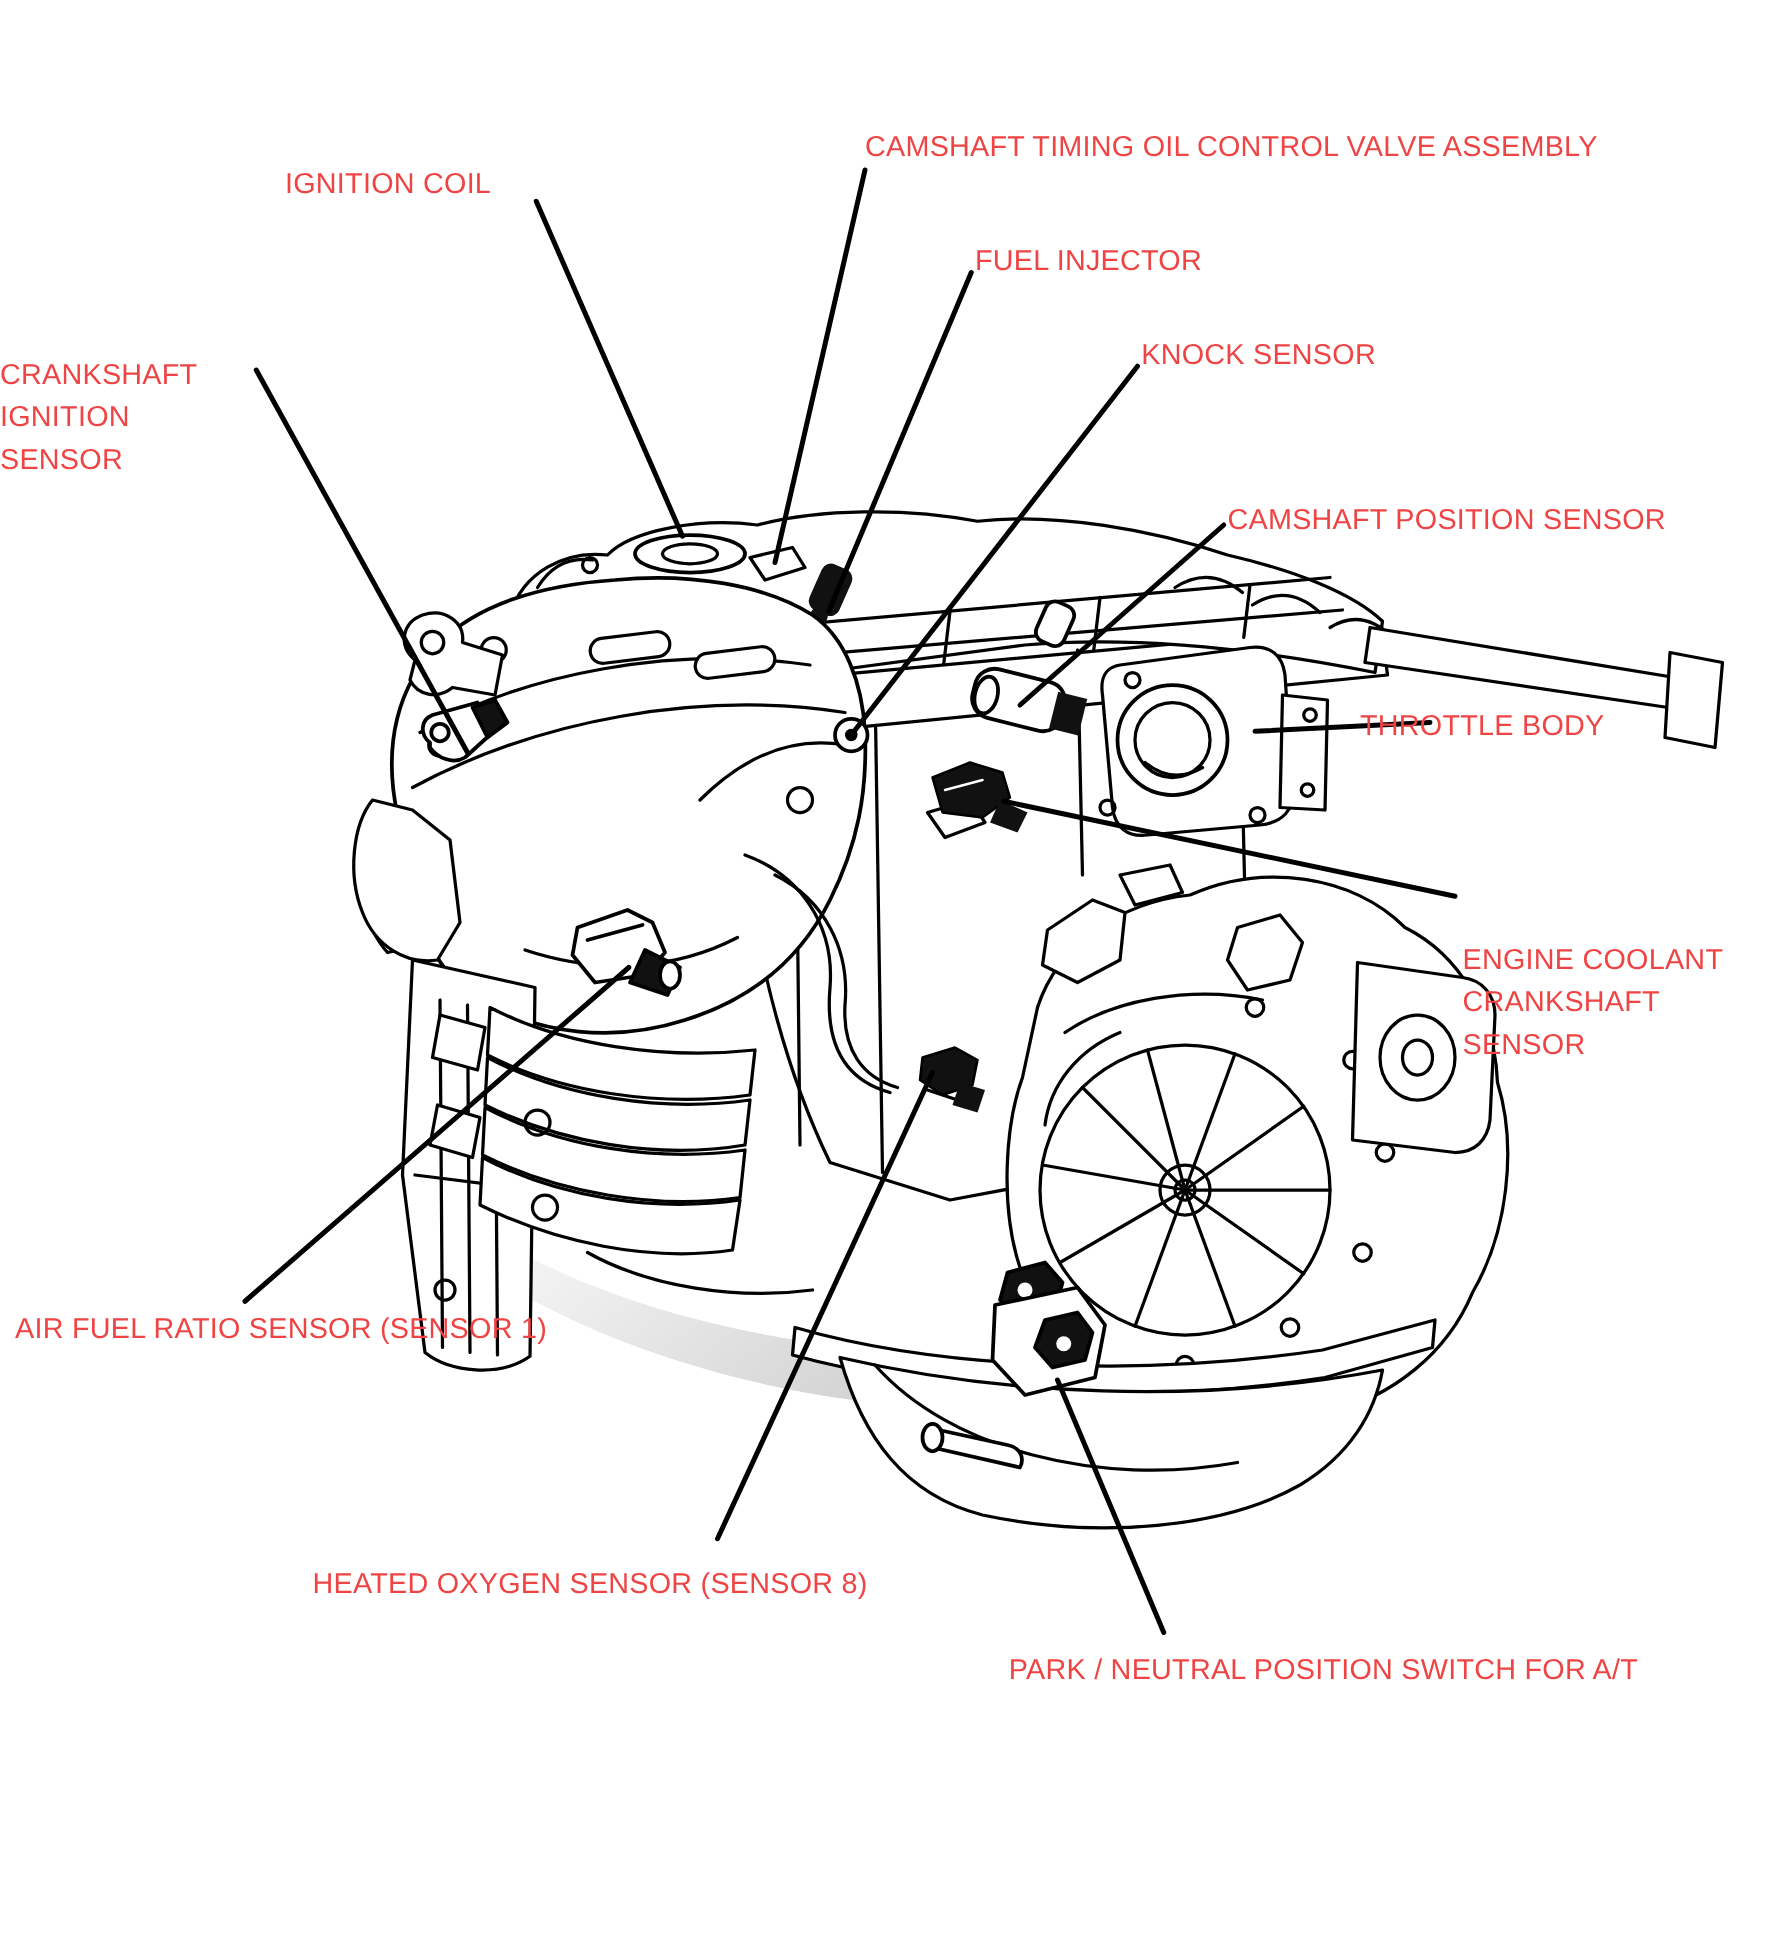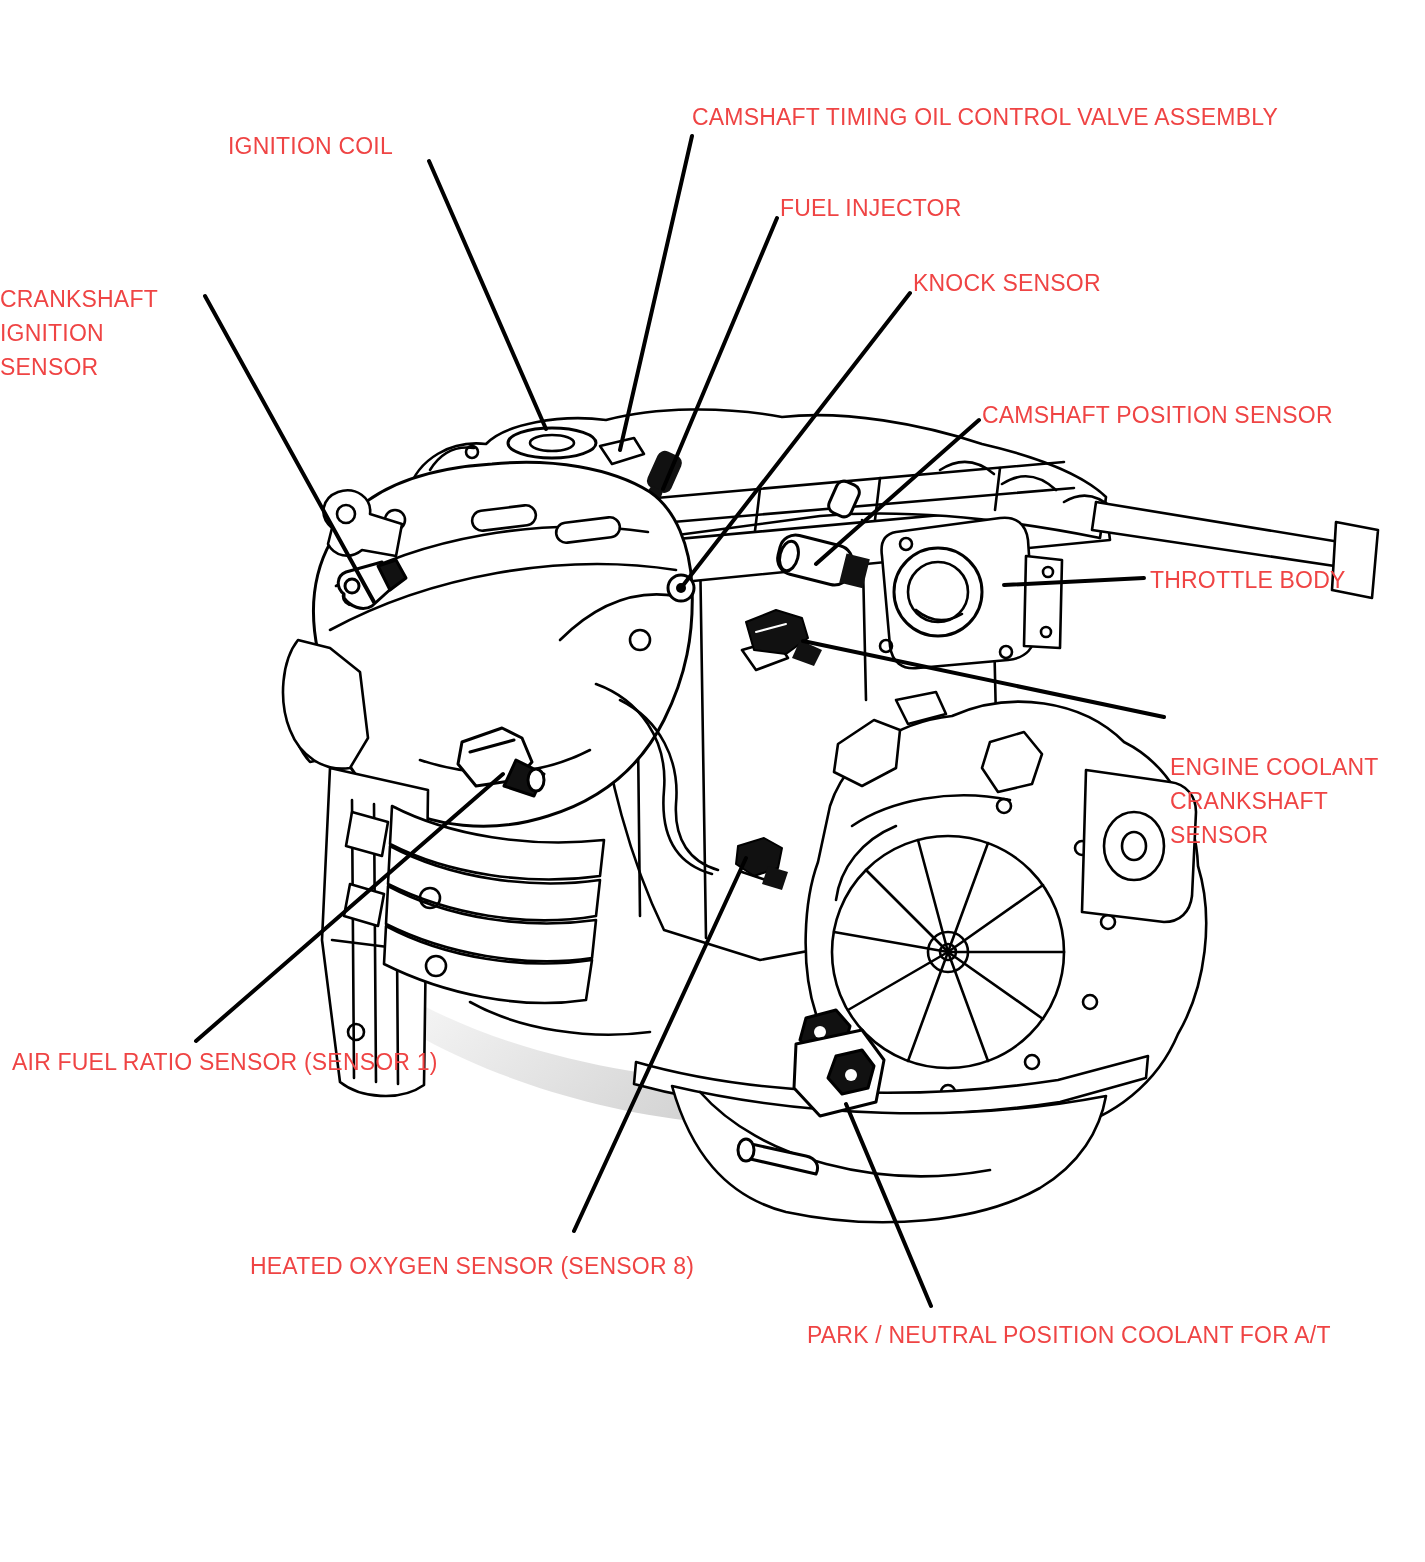--- a/index.html
+++ b/index.html
@@ -234,31 +234,31 @@
         <div>KNOCK SENSOR</div>
       </div>
       <div class="part-label" style="left: 0; top: 266px; margin-top: 16px;">
         <div>CRANKSHAFT</div>
         <div>IGNITION</div>
         <div>SENSOR</div>
       </div>
       <div class="part-label" style="left: 982px; top: 398px;">
         <div>CAMSHAFT POSITION SENSOR</div>
       </div>
-      <div class="part-label" style="left: 1150px; top: 563px; text-align: center;">
+      <div class="part-label" style="left: 1088px; top: 563px; text-align: center;">
         <div>THROTTLE BODY</div>
       </div>
       <div class="part-label" style="left: 1170px; top: 706px; margin-top: 44px;">
         <div>ENGINE COOLANT</div>
         <div>CRANKSHAFT</div>
         <div>SENSOR</div>
       </div>
       <div class="part-label" style="left: 12px; top: 1045px;">
         <div>AIR FUEL RATIO SENSOR (SENSOR 1)</div>
       </div>
       <div class="part-label" style="left: 250px; top: 1249px;">
         <div>HEATED OXYGEN SENSOR (SENSOR 8)</div>
       </div>
       <div class="part-label" style="left: 807px; top: 1318px;">
-        <div>PARK / NEUTRAL POSITION COOLANT FOR A/T</div>
+        <div>PARK / NEUTRAL POSITION SWITCH FOR A/T</div>
       </div>
     </div>
 </div>
 
 </body></html>

